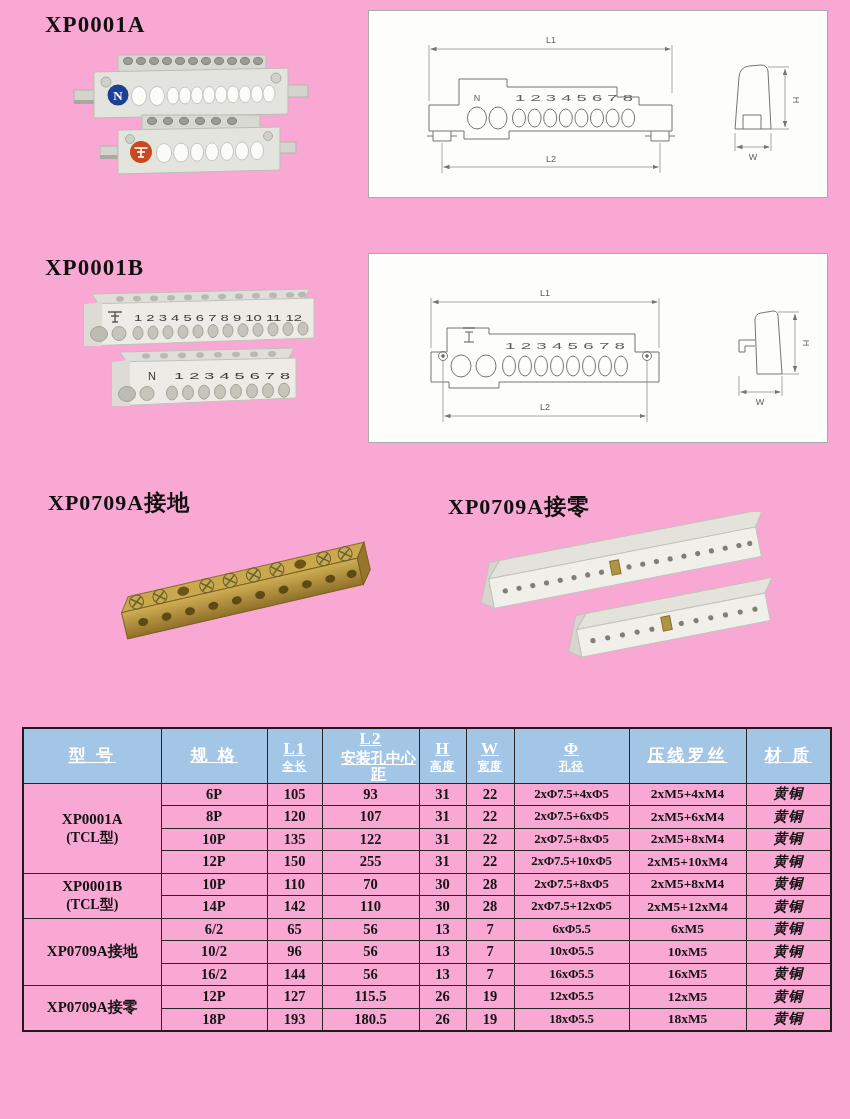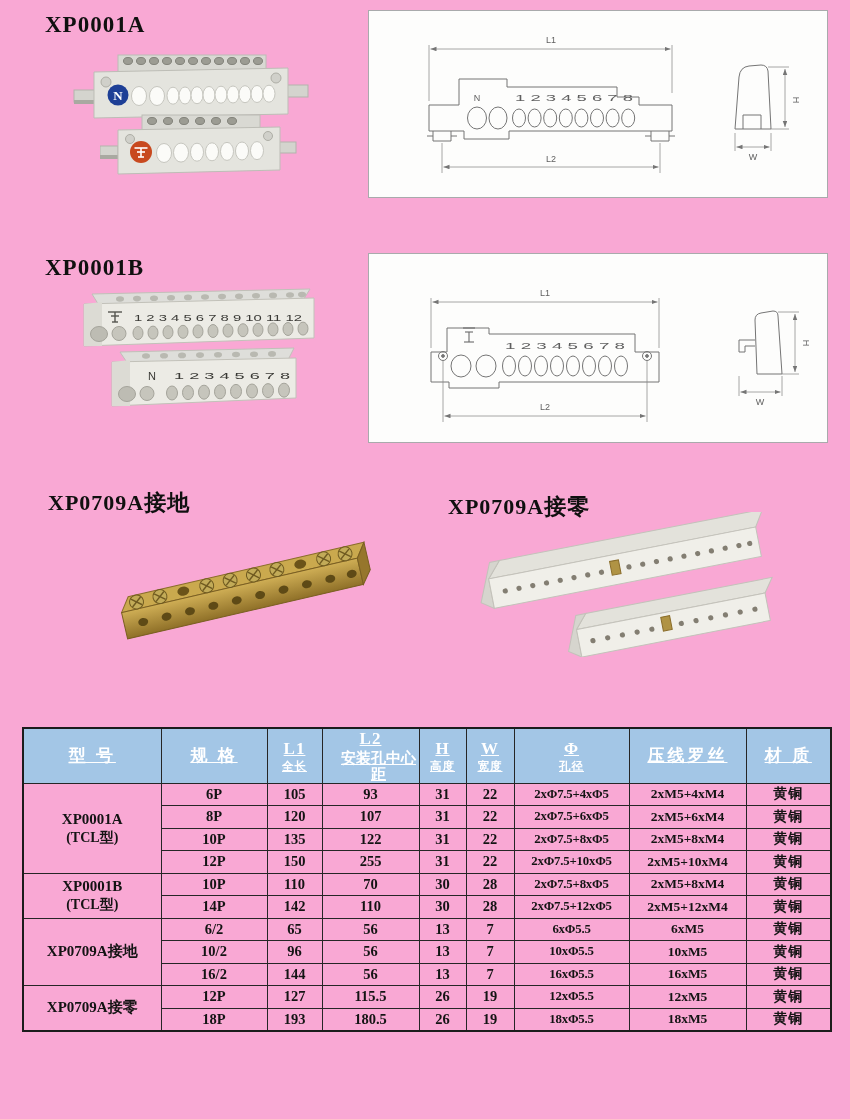--- a/index.html
+++ b/index.html
@@ -43,21 +43,21 @@
   table.spec thead th{background:var(--header-bg);color:var(--header-text);height:54px;font-weight:bold;}
   .h-main{font-size:17px;letter-spacing:3px;line-height:1.15;text-decoration:underline;}
   .h-main.latin{letter-spacing:1px;}
   .h-sub{font-size:11.5px;letter-spacing:1px;line-height:1.1;margin-top:1px;text-decoration:underline;}
   .h-sub.small{font-size:15px;letter-spacing:0;margin-left:16px;}
   table.spec tbody td{height:22.5px;font-size:14.5px;color:#141414;font-weight:bold;}
   table.spec tbody td.model-cell{font-size:15px;line-height:1.25;}
   table.spec tbody td.model-cell .model-sub{font-size:14px;}
   table.spec tbody td.c5{font-size:12.8px;letter-spacing:-0.2px;}
   table.spec tbody td.c6{font-size:13.5px;}
-  table.spec tbody td.c7{font-size:14px;letter-spacing:1px;}
+  table.spec tbody td.c7{font-size:14px;letter-spacing:1px;font-style:italic;}
 </style>
 </head>
 <body>
 
 <div class="page">
 
   <h2 class="title t1">XP0001A</h2>
 
   <div class="photo p-a1">
     <svg width="238" height="80" viewBox="0 0 238 80">

